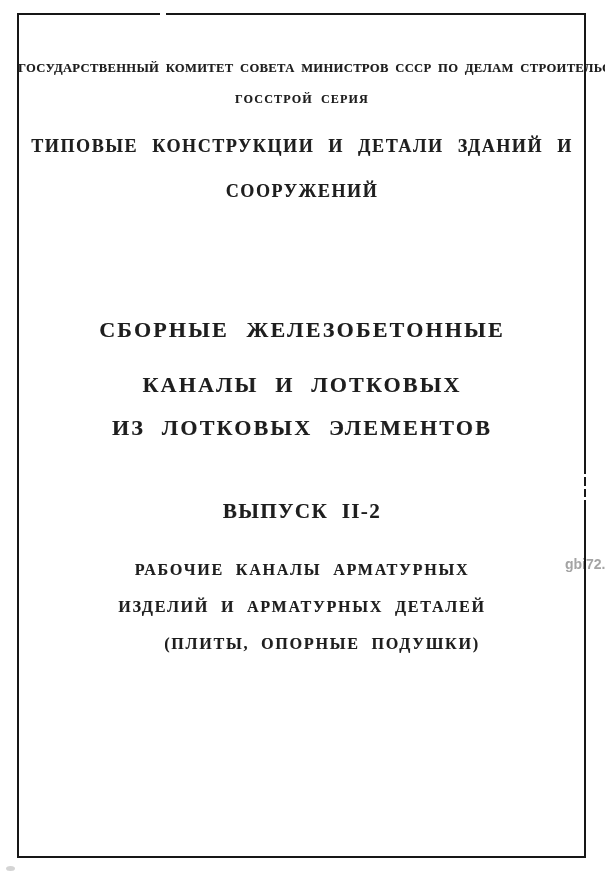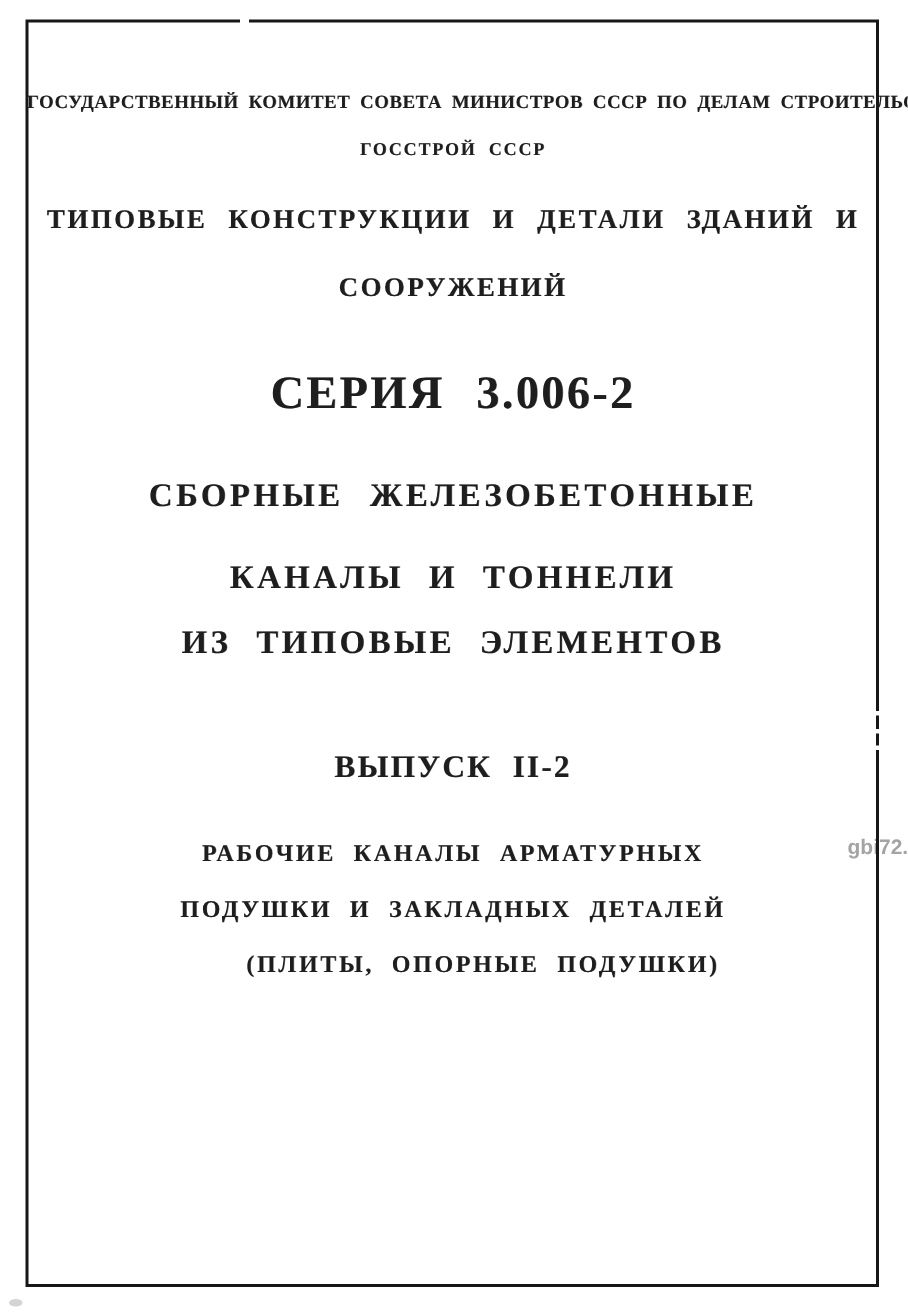--- a/index.html
+++ b/index.html
@@ -85,35 +85,34 @@
 
   <div class="frame"></div>
   <div class="gap g-top"></div>
   <div class="gap g-r1"></div>
   <div class="gap g-r2"></div>
   <div class="gap g-r3"></div>
   <div class="speck"></div>
 
   <div class="line committee">ГОСУДАРСТВЕННЫЙ КОМИТЕТ СОВЕТА МИНИСТРОВ СССР ПО ДЕЛАМ СТРОИТЕЛЬСТВА</div>
 
-  <div class="line gosstroy">ГОССТРОЙ СССР</div>
+  <div class="line gosstroy">ГОССТРОЙ СЕРИЯ</div>
 
   <div class="line typ2">СООРУЖЕНИЙ</div>
 
   <div class="line typ1">ТИПОВЫЕ КОНСТРУКЦИИ И ДЕТАЛИ ЗДАНИЙ И</div>
 
-  <div class="line series">СЕРИЯ 3.006-2</div>
 
   <div class="line title1">СБОРНЫЕ ЖЕЛЕЗОБЕТОННЫЕ</div>
 
-  <div class="line title2">КАНАЛЫ И ТОННЕЛИ</div>
+  <div class="line title2">КАНАЛЫ И ЛОТКОВЫХ</div>
 
-  <div class="line title3">ИЗ ТИПОВЫЕ ЭЛЕМЕНТОВ</div>
+  <div class="line title3">ИЗ ЛОТКОВЫХ ЭЛЕМЕНТОВ</div>
 
   <div class="line issue">ВЫПУСК II-2</div>
 
   <div class="line sub1">РАБОЧИЕ КАНАЛЫ АРМАТУРНЫХ</div>
 
-  <div class="line sub2">ПОДУШКИ И ЗАКЛАДНЫХ ДЕТАЛЕЙ</div>
+  <div class="line sub2">ИЗДЕЛИЙ И АРМАТУРНЫХ ДЕТАЛЕЙ</div>
 
   <div class="line sub3">(ПЛИТЫ, ОПОРНЫЕ ПОДУШКИ)</div>
 
 </div>
 
 </body></html>

